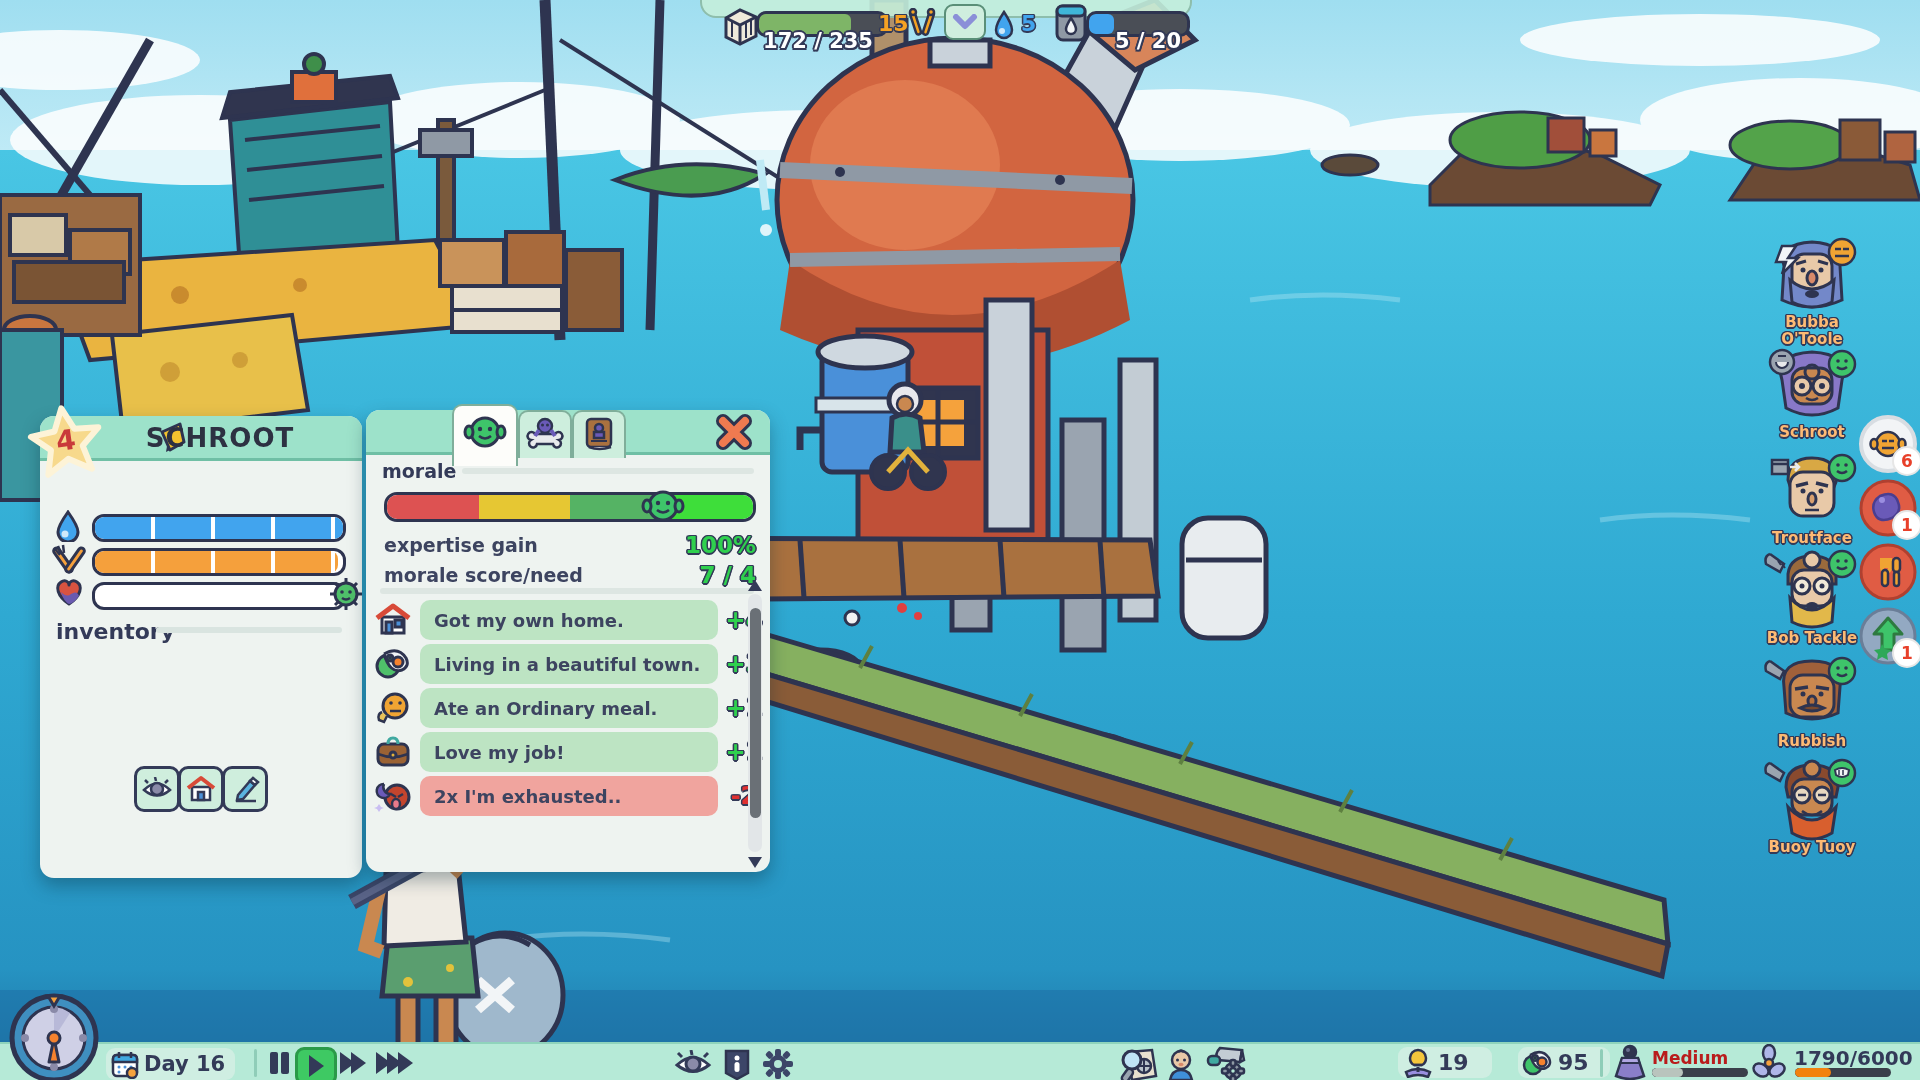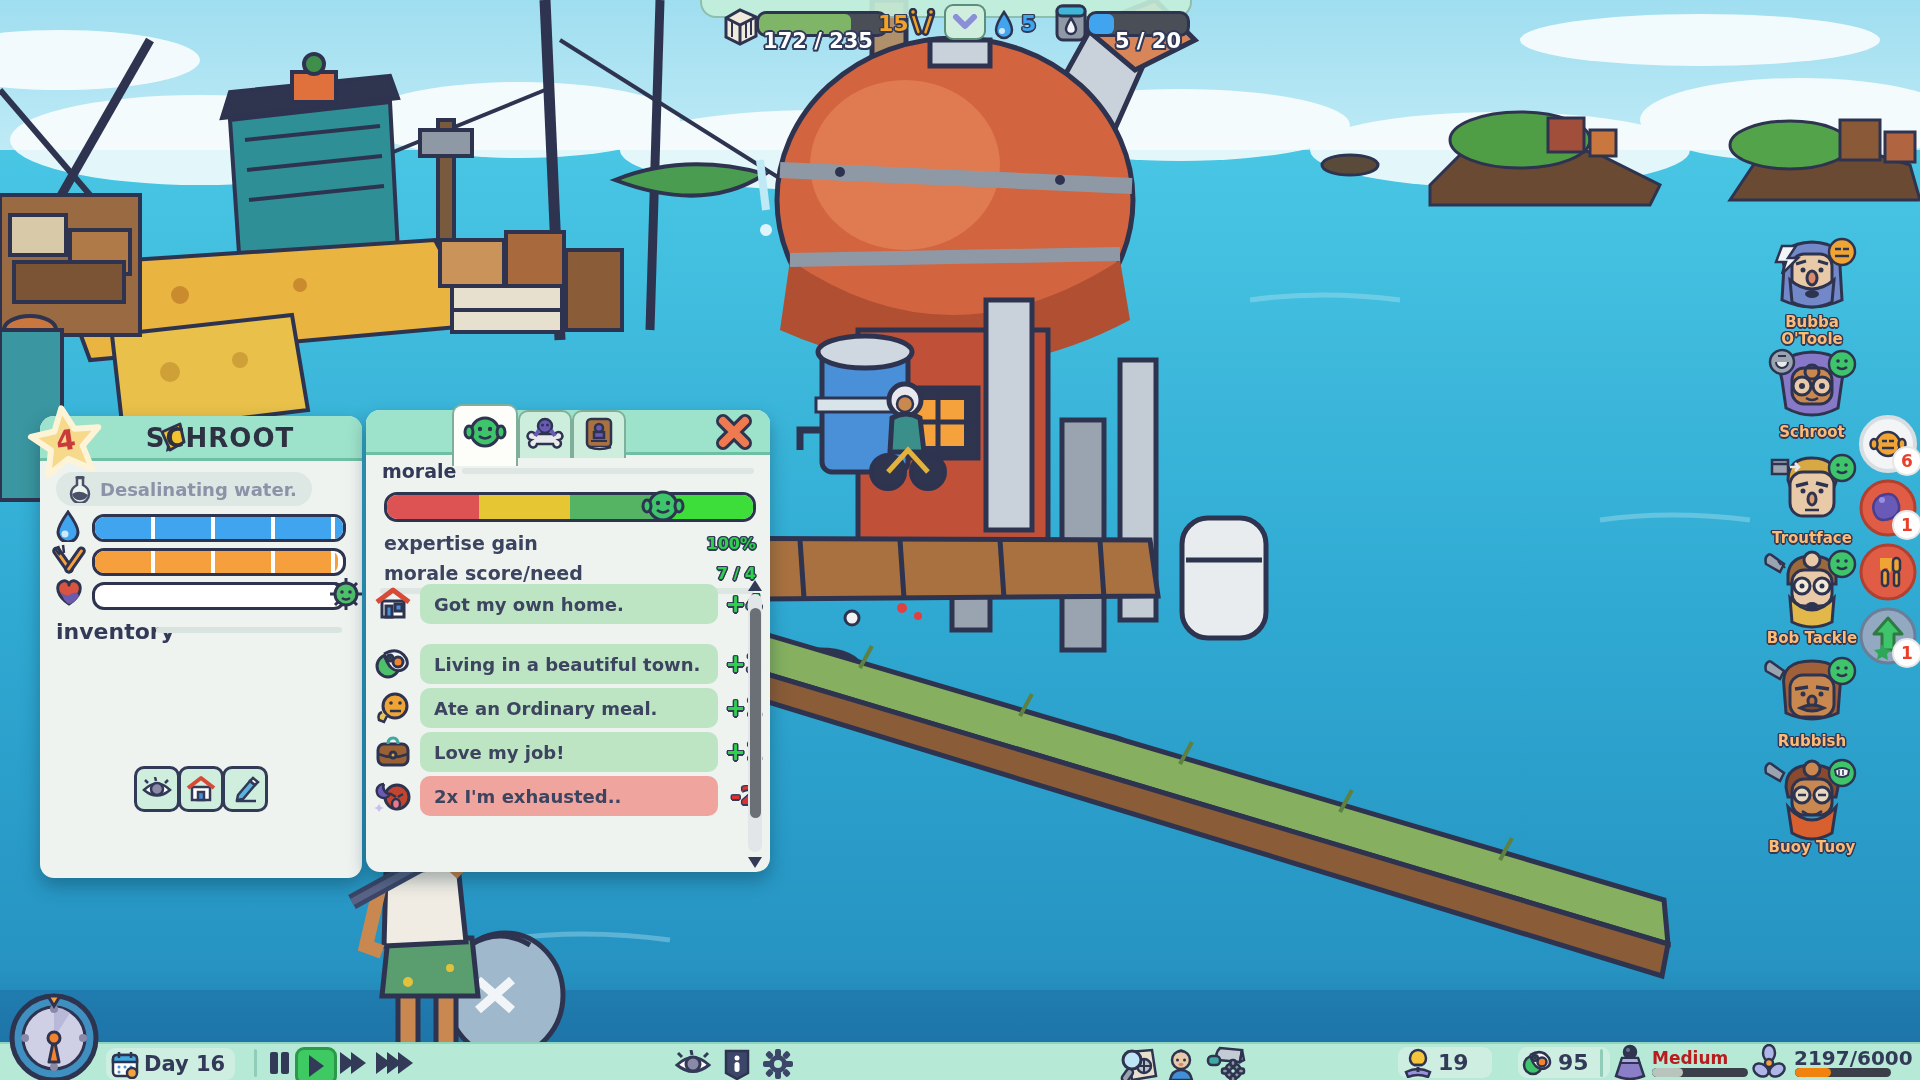--- a/index.html
+++ b/index.html
@@ -44,21 +44,21 @@
        display:flex;align-items:flex-start;justify-content:center;padding-top:4px;}
   .tab.active{background:#fdfdfa;z-index:3;}
   .tab.idle{background:#cdeedd;z-index:1;}
   .morale-label{font-size:19px;font-weight:bold;}
   .hline{height:6px;background:#dde6e2;border-radius:3px;}
   .morale-track{position:absolute;height:24px;border:3.5px solid #2e3450;border-radius:13px;
                 overflow:hidden;display:flex;background:#fff;}
   .mseg{height:100%;}
   .stat-line{position:absolute;left:18px;right:14px;display:flex;justify-content:space-between;align-items:center;}
   .stat-line .lbl{font-size:19px;font-weight:bold;color:#3d4460;}
-  .stat-line .val{font-size:16px;font-weight:bold;color:#2fd04e;}
+  .stat-line .val{font-size:23px;font-weight:bold;color:#2fd04e;}
   .mod-row{position:absolute;left:8px;display:flex;align-items:center;height:40px;}
   .mod-pill{width:284px;height:40px;border-radius:10px;display:flex;align-items:center;
             padding-left:14px;font-size:18px;font-weight:bold;color:#3d4460;margin-left:8px;}
   .pill-pos{background:#bde4c3;}
   .pill-neg{background:#f0a49e;}
   .mod-val{width:52px;text-align:center;font-size:24px;font-weight:bold;}
   .val-pos{color:#2fd04e;}
   .val-neg{color:#e03030;}
   .scrollbar{position:absolute;right:8px;top:184px;width:14px;height:258px;background:#e2e6e8;
              border-radius:7px;}
@@ -351,30 +351,20 @@
     </div>
 
     <div class="abs" style="left:118px;top:6px">
       <svg width="30" height="32" viewBox="0 0 30 32">
           <path d="M4 10 L22 2 L26 20 L12 28 Z" fill="#f2c22e" stroke="#2e3450" stroke-width="3" stroke-linejoin="round"></path>
         <path d="M12 28 L8 30 L9 24 Z" fill="#2e3450"></path>
         </svg>
     </div>
     <div class="abs" style="left:60px;top:7px;width:240px;text-align:center;font-size:26px;font-weight:bold;letter-spacing:1px;color:#2d3142">SCHROOT</div>
 
-    <div class="abs activity-pill" style="left:16px;top:56px;width:232px">
-      <svg width="24" height="28" viewBox="0 0 24 28">
-        <g stroke="#4a5068" stroke-width="2.5" fill="#eef3f0">
-        <path d="M9 3 h6 v7 q6 3 6 9 a9 9 0 0 1 -18 0 q0 -6 6 -9 z"></path>
-        <path d="M4 19 a8.5 8.5 0 0 0 16 1 q-8 -6 -16 -1" fill="#4a5068" stroke="none"></path>
-        <rect x="7.5" y="1" width="9" height="3" rx="1.5" fill="#4a5068" stroke="none"></rect>
-          </g>
-        </svg>
-      <span>Desalinating water.</span>
-    </div>
 
     <div class="abs" style="left:14px;top:94px">
       <svg width="28" height="32" viewBox="0 0 28 32">
           <path d="M14 2 Q24 16 24 22 a10 10 0 0 1 -20 0 Q4 16 14 2 Z" fill="#41a4ee" stroke="#2e3450" stroke-width="3"></path>
           <circle cx="11" cy="24" r="3.5" fill="#cfe9fa"></circle>
         </svg>
     </div>
     <div class="stat-track" style="top:98px">
       <div class="stat-fill fill-water" style="width: 100%;"></div>
       </div>
@@ -522,21 +512,21 @@
     <div class="stat-line" style="top:122px">
       <span class="lbl">expertise gain</span>
       <span class="val outl-thin">100%</span>
     </div>
     <div class="stat-line" style="top:152px">
       <span class="lbl">morale score/need</span>
       <span class="val outl-thin">7 / 4</span>
     </div>
     <div class="abs hline" style="left:14px;top:178px;width:374px"></div>
 
-    <div class="mod-row" style="top:174px">
+    <div class="mod-row" style="top:190px">
       <svg width="38" height="36" viewBox="0 0 38 36">
         <g stroke="#2e3450" stroke-width="3">
             <rect x="8" y="15" width="22" height="16" fill="#fff"></rect>
         <path d="M3 16 L19 4 L35 16" fill="none" stroke="#d84a38" stroke-width="5" stroke-linejoin="round"></path>
         <rect x="21" y="18" width="7" height="7" fill="#4a90d9"></rect>
             <rect x="12" y="20" width="6" height="11" fill="#4a90d9"></rect>
           </g>
         </svg>
       <span class="mod-pill pill-pos">Got my own home.</span>
       <span class="mod-val val-pos outl-thin">+4</span>
@@ -962,19 +952,19 @@
     <div class="abs" style="left:1750px;top:0px">
       <svg width="38" height="38" viewBox="0 0 38 38">
         <g stroke="#2e3450" stroke-width="2.5" fill="#aeb6e8">
         <ellipse cx="19" cy="9" rx="6" ry="8"></ellipse>
         <ellipse cx="11" cy="26" rx="6" ry="8" transform="rotate(120 11 26)"></ellipse>
         <ellipse cx="27" cy="26" rx="6" ry="8" transform="rotate(-120 27 26)"></ellipse>
         <circle cx="19" cy="19" r="4" fill="#f5a23c"></circle>
           </g>
         </svg>
     </div>
-    <div class="abs" style="left:1794px;top:2px;font-size:20px;font-weight:bold;color:#333a58">2197/6000</div>
+    <div class="abs" style="left:1794px;top:2px;font-size:20px;font-weight:bold;color:#333a58">1790/6000</div>
     <div class="mini-bar" style="left:1795px;top:24px;width:96px">
       <div class="mini-fill" style="background: rgb(242, 130, 14); width: 38%;"></div>
       </div>
   </div>
 
 </div>
 
 </body></html>

